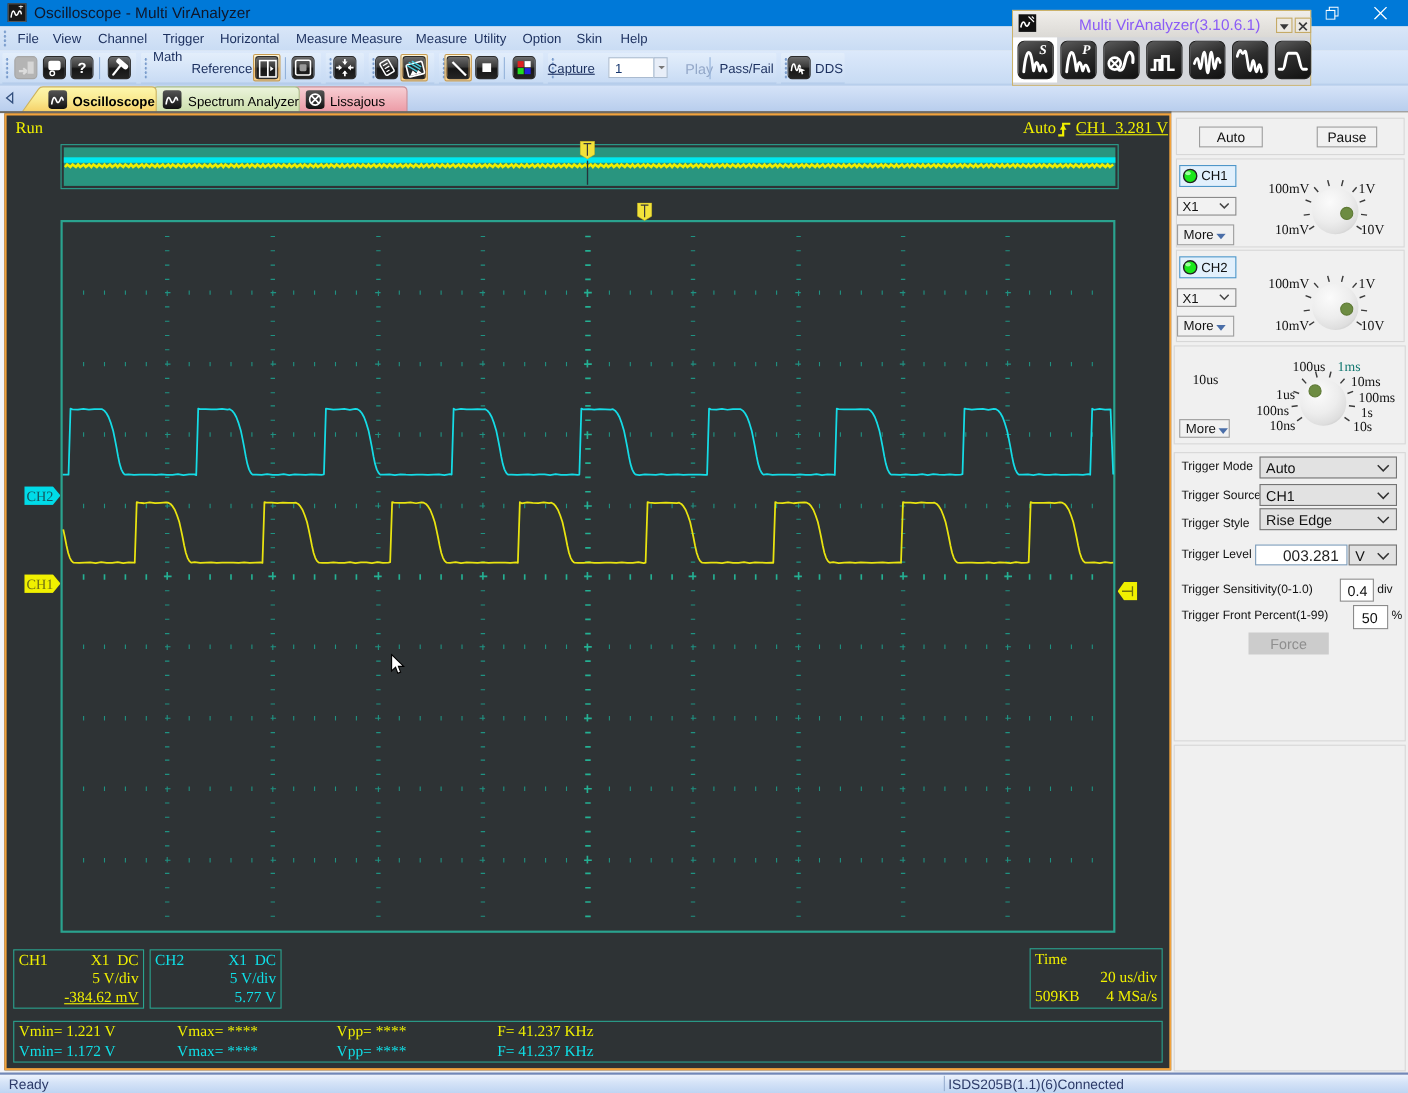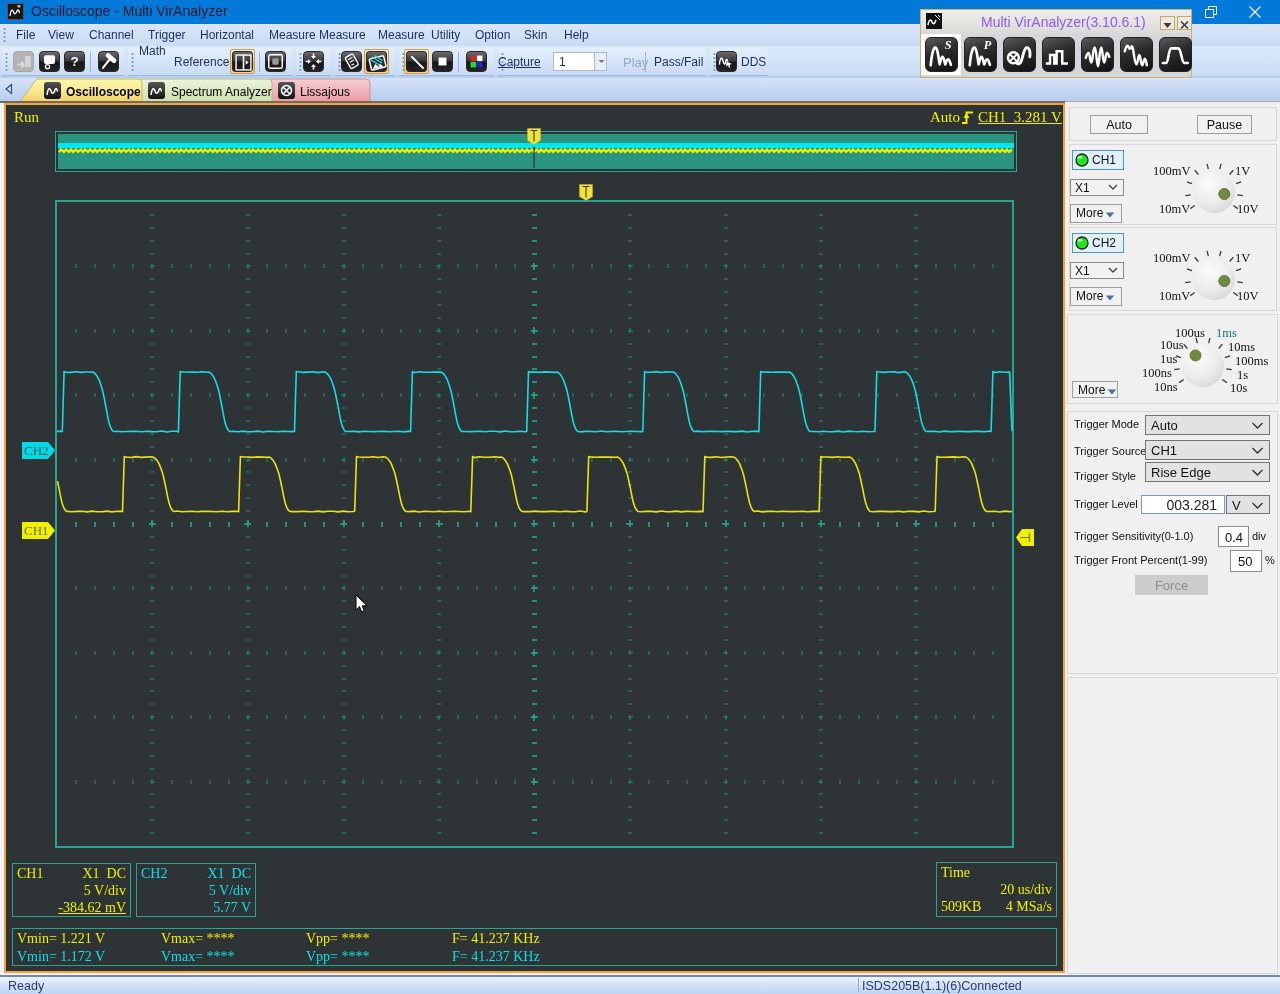--- a/index.html
+++ b/index.html
@@ -384,21 +384,21 @@
         <stop offset="0.55" stop-color="#ededed"></stop>
         <stop offset="0.85" stop-color="#dedede"></stop>
         <stop offset="1" stop-color="#c6c6c6"></stop>
       </radialGradient>
     </defs>
     <circle cx="33" cy="33" r="21" fill="url(#kg1203366)"></circle>
     <circle cx="25.5" cy="22.4" r="5.5" fill="#6d8c42" stroke="#5f7a36" stroke-width="1"></circle>
   </svg>
 <div class="abs serif" style="left:1175px;top:326px;font-size:12.5px;color:#111;">100us</div>
 <div class="abs serif" style="left:1216px;top:326px;font-size:12.5px;color:#0f766e;">1ms</div>
-<div class="abs serif" style="left:1160px;top:338px;font-size:12.5px;color:#111;">10us</div>
+<div class="abs serif" style="left:1084px;top:338px;font-size:12.5px;color:#111;">10us</div>
 <div class="abs serif" style="left:1228px;top:340px;font-size:12.5px;color:#111;">10ms</div>
 <div class="abs serif" style="left:1160px;top:352px;font-size:12.5px;color:#111;">1us</div>
 <div class="abs serif" style="left:1235px;top:354px;font-size:12.5px;color:#111;">100ms</div>
 <div class="abs serif" style="left:1142px;top:366px;font-size:12.5px;color:#111;">100ns</div>
 <div class="abs serif" style="left:1237px;top:368px;font-size:12.5px;color:#111;">1s</div>
 <div class="abs serif" style="left:1154px;top:380px;font-size:12.5px;color:#111;">10ns</div>
 <div class="abs serif" style="left:1230px;top:381px;font-size:12.5px;color:#111;">10s</div>
 <div class="abs lbl2" style="left:1074px;top:418px;">Trigger Mode</div>
 <div class="abs" style="left:1145px;top:415px;width:125px;height:20px;background:#e2e2e2;border:1px solid #747474;"></div>
 <div class="abs" style="left:1151px;top:418px;font-size:13px;color:#111;">Auto</div>

